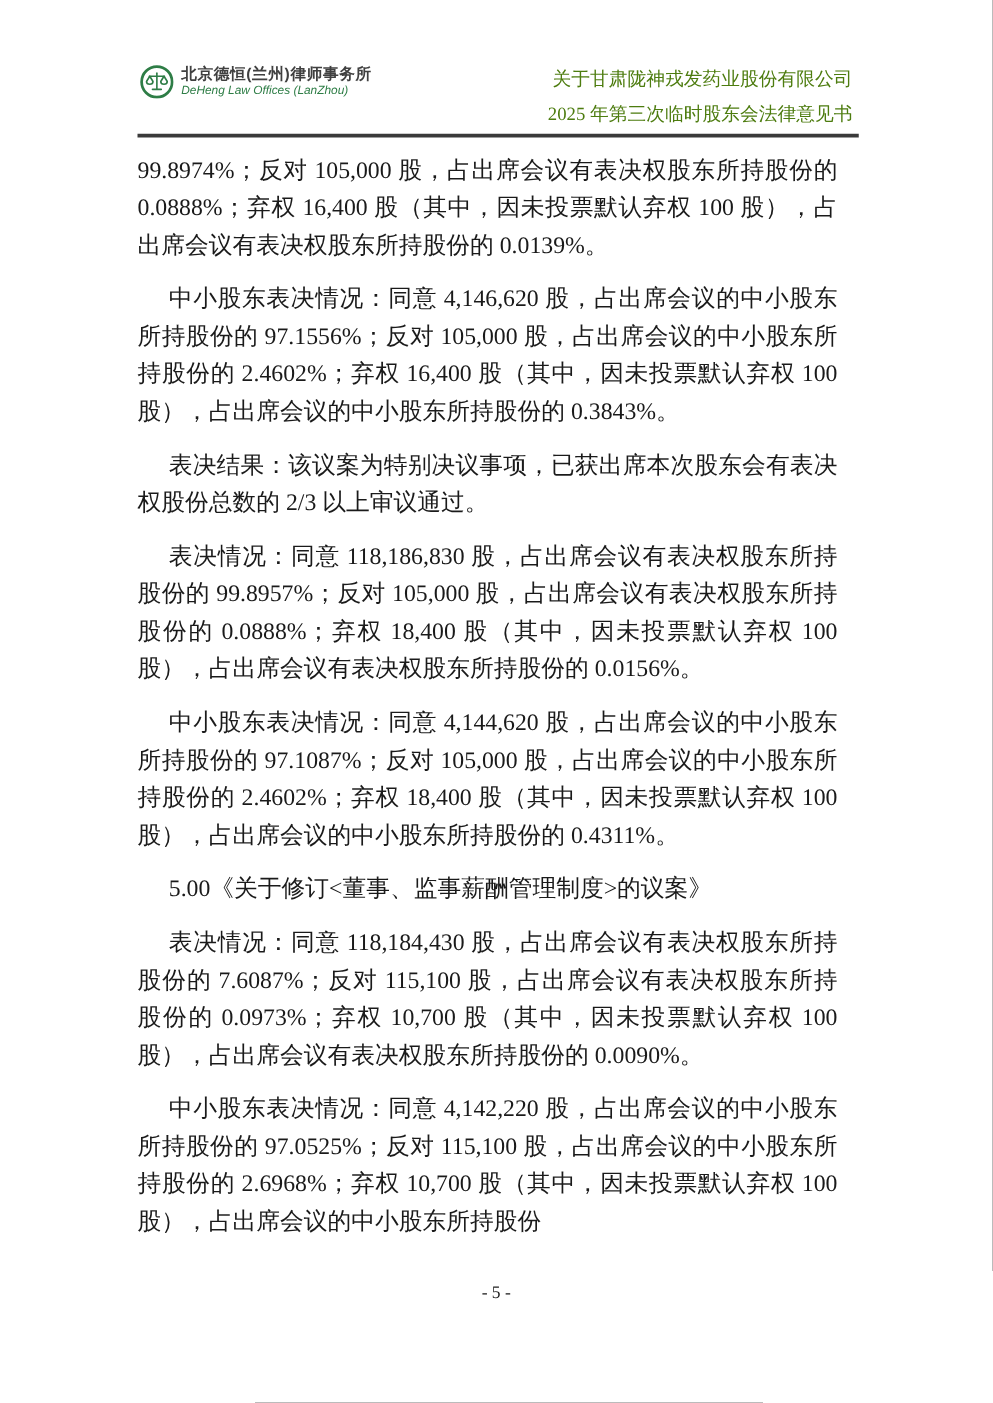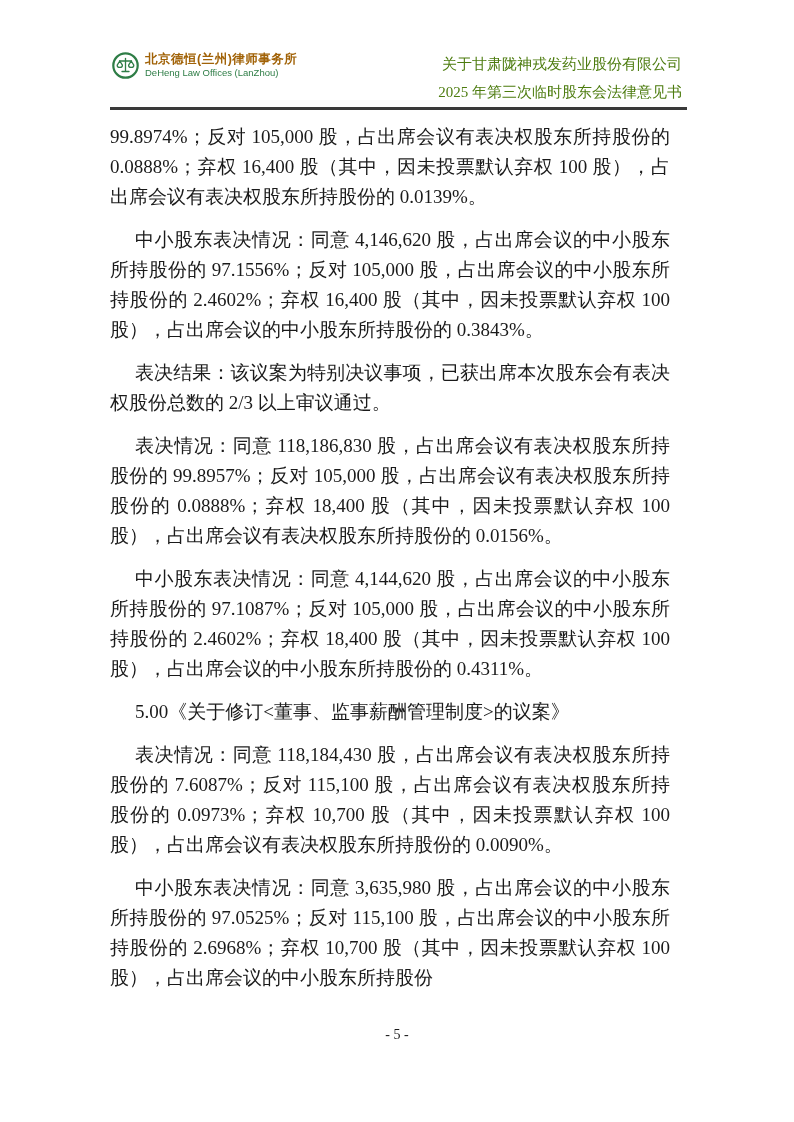--- a/index.html
+++ b/index.html
@@ -28,30 +28,31 @@
     gap: 6px;
     margin-top: 8px;
   }
   .logo-wrap { width: 27px; height: 27px; flex: 0 0 auto; }
   .firm-names { display: flex; flex-direction: column; }
   .firm-cn {
     font-family: "Liberation Sans", "DejaVu Sans", sans-serif;
     font-weight: bold;
     font-size: 12.5px;
     line-height: 15px;
-    color: #a16207;
+    color: #404040;
     letter-spacing: 0.5px;
     white-space: nowrap;
   }
   .firm-en {
     font-family: "Liberation Sans", "DejaVu Sans", sans-serif;
     font-size: 9.5px;
     line-height: 12px;
     color: #2e7d46;
     white-space: nowrap;
+    font-style: italic;
   }
   .doc-title {
     text-align: right;
     font-size: 15px;
     line-height: 28px;
     margin-top: 6px;
     color: #4d7c0f;
     white-space: nowrap;
   }
   .rule {
@@ -117,20 +118,20 @@
   <div class="rule"></div>
 
   <main class="content">
     <p class="para no-indent">99.8974%；反对 105,000 股，占出席会议有表决权股东所持股份的 0.0888%；弃权 16,400 股（其中，因未投票默认弃权 100 股），占出席会议有表决权股东所持股份的 0.0139%。</p>
     <p class="para">中小股东表决情况：同意 4,146,620 股，占出席会议的中小股东所持股份的 97.1556%；反对 105,000 股，占出席会议的中小股东所持股份的 2.4602%；弃权 16,400 股（其中，因未投票默认弃权 100 股），占出席会议的中小股东所持股份的 0.3843%。</p>
     <p class="para">表决结果：该议案为特别决议事项，已获出席本次股东会有表决权股份总数的 2/3 以上审议通过。</p>
     <p class="para">表决情况：同意 118,186,830 股，占出席会议有表决权股东所持股份的 99.8957%；反对 105,000 股，占出席会议有表决权股东所持股份的 0.0888%；弃权 18,400 股（其中，因未投票默认弃权 100 股），占出席会议有表决权股东所持股份的 0.0156%。</p>
     <p class="para">中小股东表决情况：同意 4,144,620 股，占出席会议的中小股东所持股份的 97.1087%；反对 105,000 股，占出席会议的中小股东所持股份的 2.4602%；弃权 18,400 股（其中，因未投票默认弃权 100 股），占出席会议的中小股东所持股份的 0.4311%。</p>
     <p class="para">5.00《关于修订&lt;董事、监事薪酬管理制度&gt;的议案》</p>
     <p class="para">表决情况：同意 118,184,430 股，占出席会议有表决权股东所持股份的 7.6087%；反对 115,100 股，占出席会议有表决权股东所持股份的 0.0973%；弃权 10,700 股（其中，因未投票默认弃权 100 股），占出席会议有表决权股东所持股份的 0.0090%。</p>
-    <p class="para">中小股东表决情况：同意 3,635,980 股，占出席会议的中小股东所持股份的 97.0525%；反对 115,100 股，占出席会议的中小股东所持股份的 2.6968%；弃权 10,700 股（其中，因未投票默认弃权 100 股），占出席会议的中小股东所持股份</p>
+    <p class="para">中小股东表决情况：同意 4,142,220 股，占出席会议的中小股东所持股份的 97.0525%；反对 115,100 股，占出席会议的中小股东所持股份的 2.6968%；弃权 10,700 股（其中，因未投票默认弃权 100 股），占出席会议的中小股东所持股份</p>
   </main>
 
   <footer class="footer">
     <span>- 5 -</span>
   </footer>
 
 </div>
 
 </body></html>

